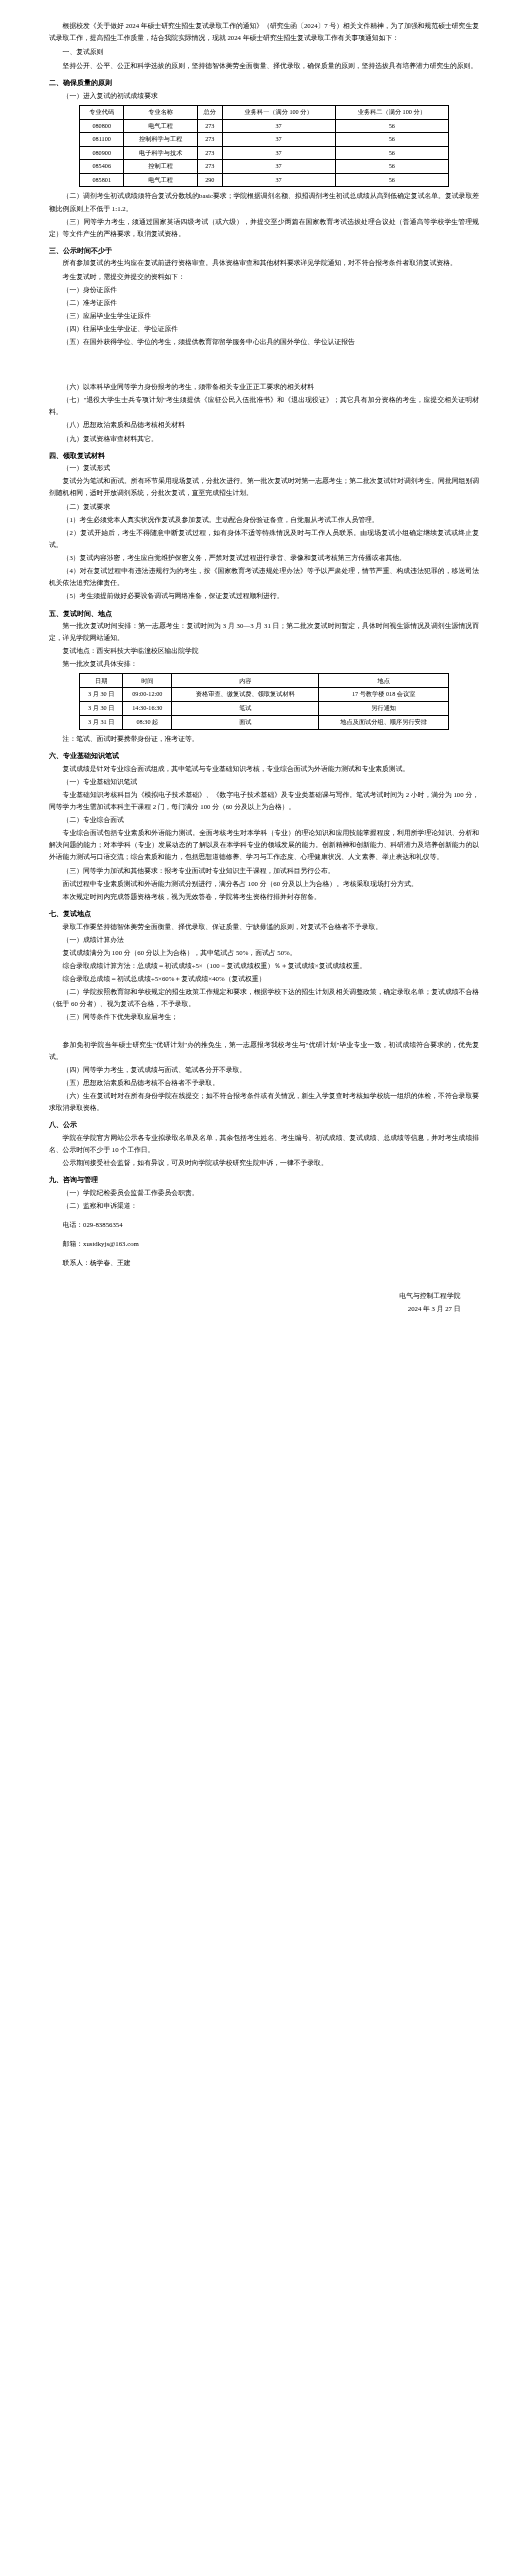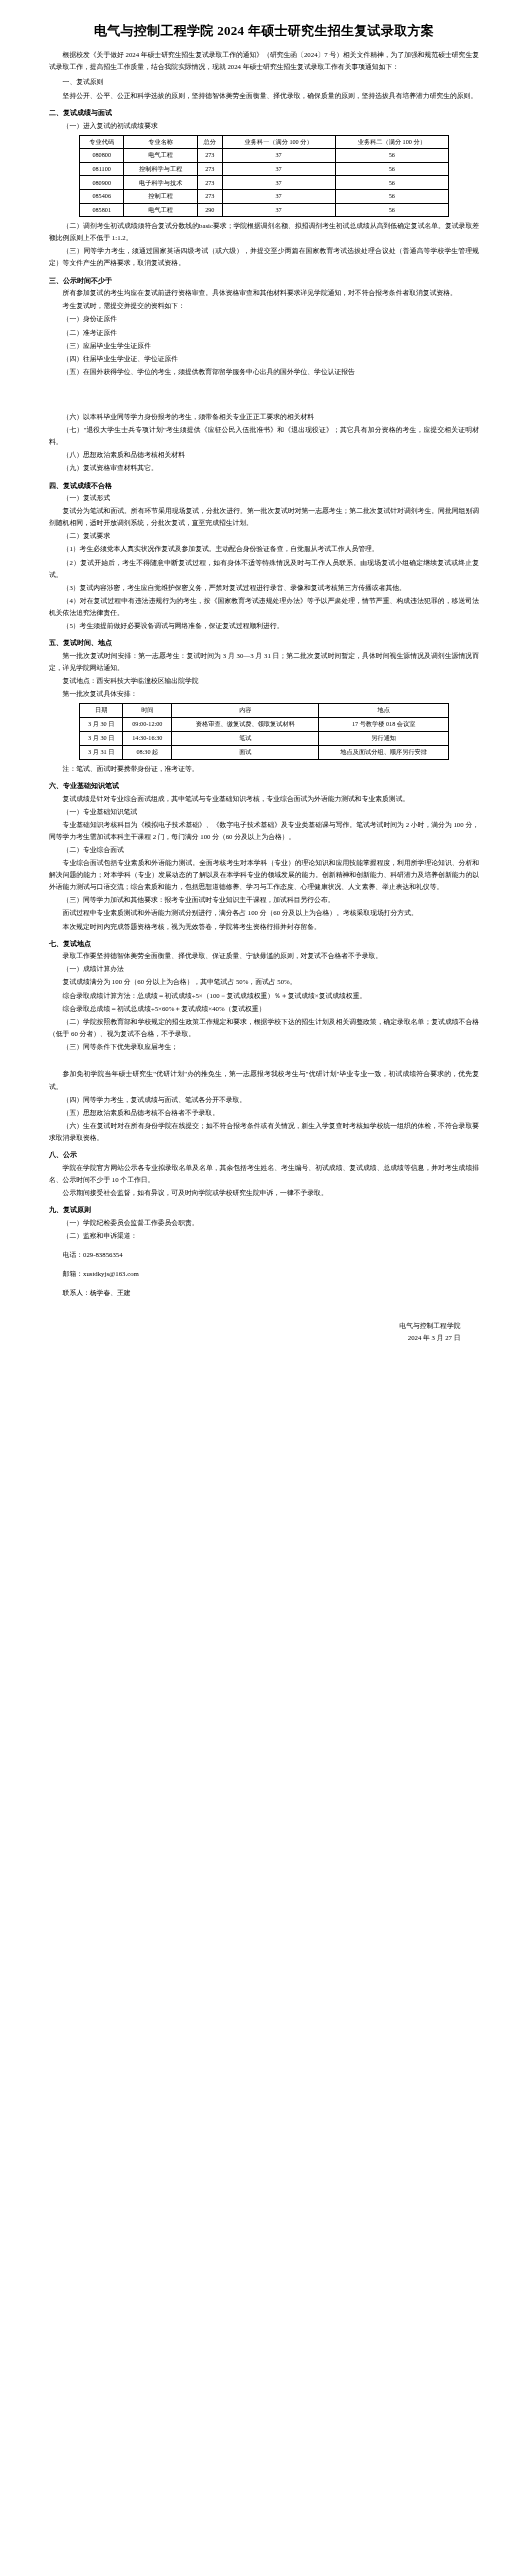--- a/index.html
+++ b/index.html
@@ -20,27 +20,26 @@
   .sign{margin-top:20.6px;text-align:right;font-size:6.8px;line-height:1.9;padding-right:18.5px;}
   .biggap{height:13.4px;}
   .contact{font-size:6.8px;line-height:1.8;text-indent:2em;}
   .midgap{height:31px;}
 </style>
 </head>
 <body>
 
 <div class="page">
 
-  <div class="title">电气与控制工程学院 2024 年硕士研究生招生复试录取方案</div>
 
   <p class="para">根据校发《关于做好 2024 年硕士研究生招生复试录取工作的通知》（研究生函〔2024〕7 号）相关文件精神，为了加强和规范硕士研究生复试录取工作，提高招生工作质量，结合我院实际情况，现就 2024 年硕士研究生招生复试录取工作有关事项通知如下：</p>
   <p class="para noind">一、复试原则</p>
   <p class="para">坚持公开、公平、公正和科学选拔的原则，坚持德智体美劳全面衡量、择优录取，确保质量的原则，坚持选拔具有培养潜力研究生的原则。</p>
 
-  <h3 class="sec">二、复试成绩与面试</h3>
+  <h3 class="sec">二、确保质量的原则</h3>
   <p class="sub">（一）进入复试的初试成绩要求</p>
 
   <table class="t1">
     <thead>
       <tr>
         <th>专业代码</th>
         <th>专业名称</th>
         <th>总分</th>
         <th>业务科一（满分 100 分）</th>
         <th>业务科二（满分 100 分）</th>
@@ -97,21 +96,21 @@
   <p class="sub">（四）往届毕业生学业证、学位证原件</p>
   <p class="sub">（五）在国外获得学位、学位的考生，须提供教育部留学服务中心出具的国外学位、学位认证报告</p>
 
   <div class="midgap"></div>
 
   <p class="sub">（六）以本科毕业同等学力身份报考的考生，须带备相关专业正正工要求的相关材料</p>
   <p class="sub">（七）"退役大学生士兵专项计划"考生须提供《应征公民入伍批准书》和《退出现役证》；其它具有加分资格的考生，应提交相关证明材料。</p>
   <p class="sub">（八）思想政治素质和品德考核相关材料</p>
   <p class="sub">（九）复试资格审查材料其它。</p>
 
-  <h3 class="sec">四、复试成绩不合格</h3>
+  <h3 class="sec">四、领取复试材料</h3>
   <p class="sub">（一）复试形式</p>
   <p class="sub">复试分为笔试和面试。所有环节采用现场复试，分批次进行。第一批次复试时对第一志愿考生；第二批次复试针对调剂考生。同批同组别调剂随机相同，适时开放调剂系统，分批次复试，直至完成招生计划。</p>
   <p class="sub">（二）复试要求</p>
   <p class="sub">（1）考生必须党本人真实状况作复试及参加复试。主动配合身份验证备查，自觉服从考试工作人员管理。</p>
   <p class="sub">（2）复试开始后，考生不得随意中断复试过程，如有身体不适等特殊情况及时与工作人员联系。由现场复试小组确定继续复试或终止复试。</p>
   <p class="sub">（3）复试内容涉密，考生应自觉维护保密义务，严禁对复试过程进行录音、录像和复试考核第三方传播或者其他。</p>
   <p class="sub">（4）对在复试过程中有违法违规行为的考生，按《国家教育考试违规处理办法》等予以严肃处理，情节严重、构成违法犯罪的，移送司法机关依法追究法律责任。</p>
   <p class="sub">（5）考生须提前做好必要设备调试与网络准备，保证复试过程顺利进行。</p>
 
   <h3 class="sec">五、复试时间、地点</h3>
@@ -175,21 +174,21 @@
 
   <p class="sub">参加免初学院当年硕士研究生"优研计划"办的推免生，第一志愿报考我校考生与"优研计划"毕业专业一致，初试成绩符合要求的，优先复试。</p>
   <p class="sub">（四）同等学力考生，复试成绩与面试、笔试各分开不录取。</p>
   <p class="sub">（五）思想政治素质和品德考核不合格者不予录取。</p>
   <p class="sub">（六）生在复试时对在所有身份学院在线提交；如不符合报考条件或有关情况，新生入学复查时考核如学校统一组织的体检，不符合录取要求取消录取资格。</p>
 
   <h3 class="sec">八、公示</h3>
   <p class="sub">学院在学院官方网站公示各专业拟录取名单及名单，其余包括考生姓名、考生编号、初试成绩、复试成绩、总成绩等信息，并对考生成绩排名、公示时间不少于 10 个工作日。</p>
   <p class="sub">公示期间接受社会监督，如有异议，可及时向学院或学校研究生院申诉，一律不予录取。</p>
 
-  <h3 class="sec">九、复试原则</h3>
+  <h3 class="sec">九、咨询与管理</h3>
   <p class="sub">（一）学院纪检委员会监督工作委员会职责。</p>
   <p class="sub">（二）监察和申诉渠道：</p>
   <p class="contact">电话：029-83856354</p>
   <p class="contact">邮箱：xustdkyjs@163.com</p>
   <p class="contact">联系人：杨学春、王建</p>
 
   <div class="sign">
     <div>电气与控制工程学院</div>
     <div>2024 年 3 月 27 日</div>
   </div>

